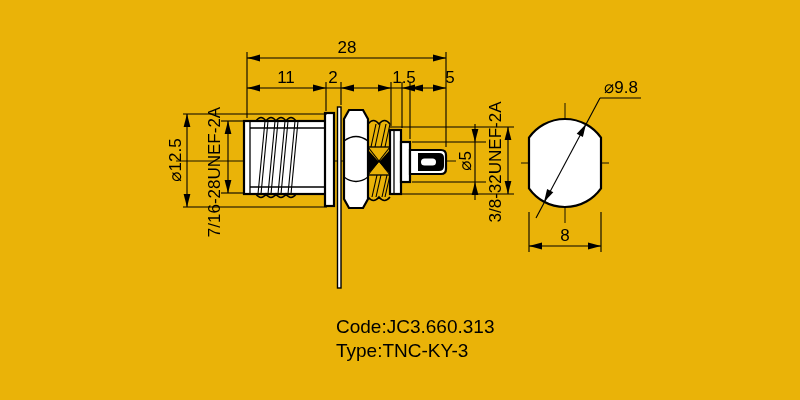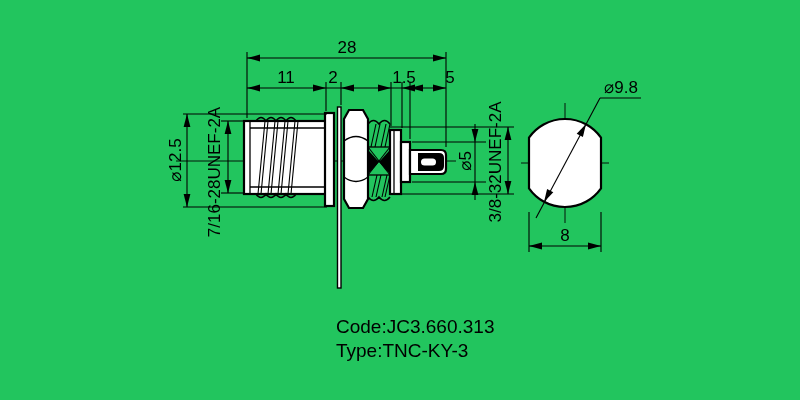--- a/index.html
+++ b/index.html
@@ -1,16 +1,16 @@
 <!DOCTYPE html>
 <html><head>
 <meta charset="utf-8">
 <style>
   html,body{margin:0;padding:0;background:#fff;}
-  #canvas{position:relative;width:800px;height:400px;background:#22c55e;overflow:hidden;
+  #canvas{position:relative;width:800px;height:400px;background:#eab308;overflow:hidden;
           font-family:"Liberation Sans","DejaVu Sans",sans-serif;}
   svg{position:absolute;left:0;top:0;}
   svg text{fill:#000;font-family:"Liberation Sans","DejaVu Sans",sans-serif;}
   .dimtxt{font-size:17px;}
   .fottxt{font-size:19px;}
   .thin{stroke:#000;stroke-width:1.1;fill:none;}
   .cline{stroke:#000;stroke-width:0.9;fill:none;}
   .outline{stroke:#000;stroke-width:2.2;fill:#fff;}
   .inner{stroke:#000;stroke-width:1.3;fill:none;}
   .hatch{stroke:#000;stroke-width:1.1;fill:none;}

